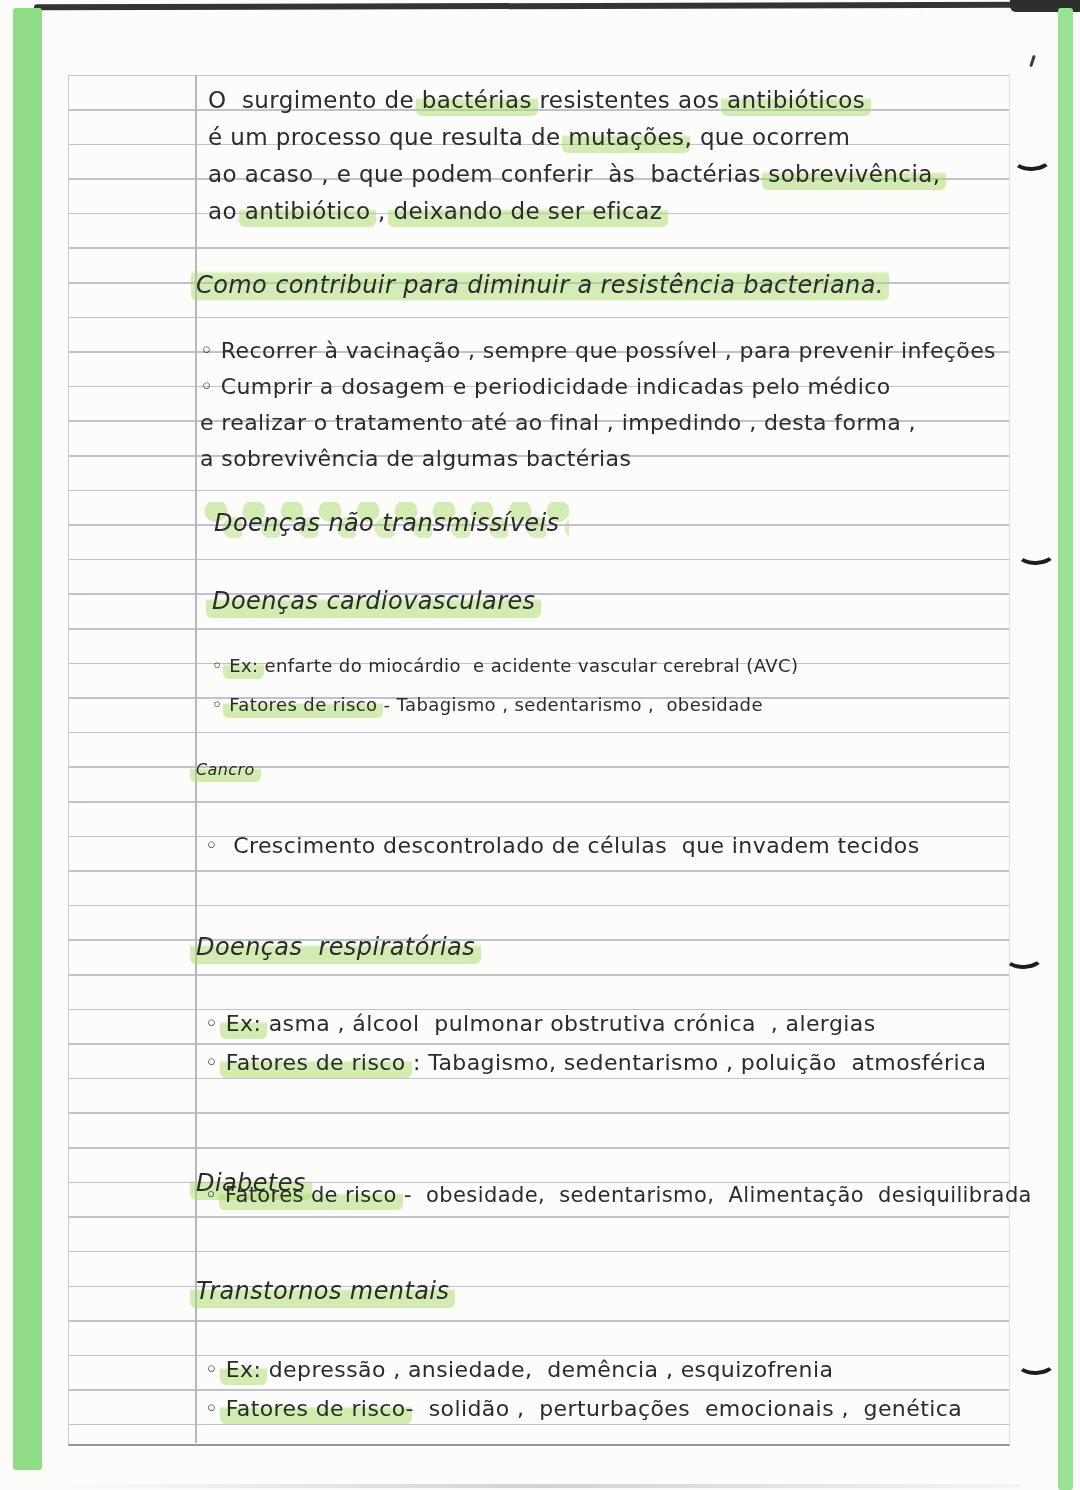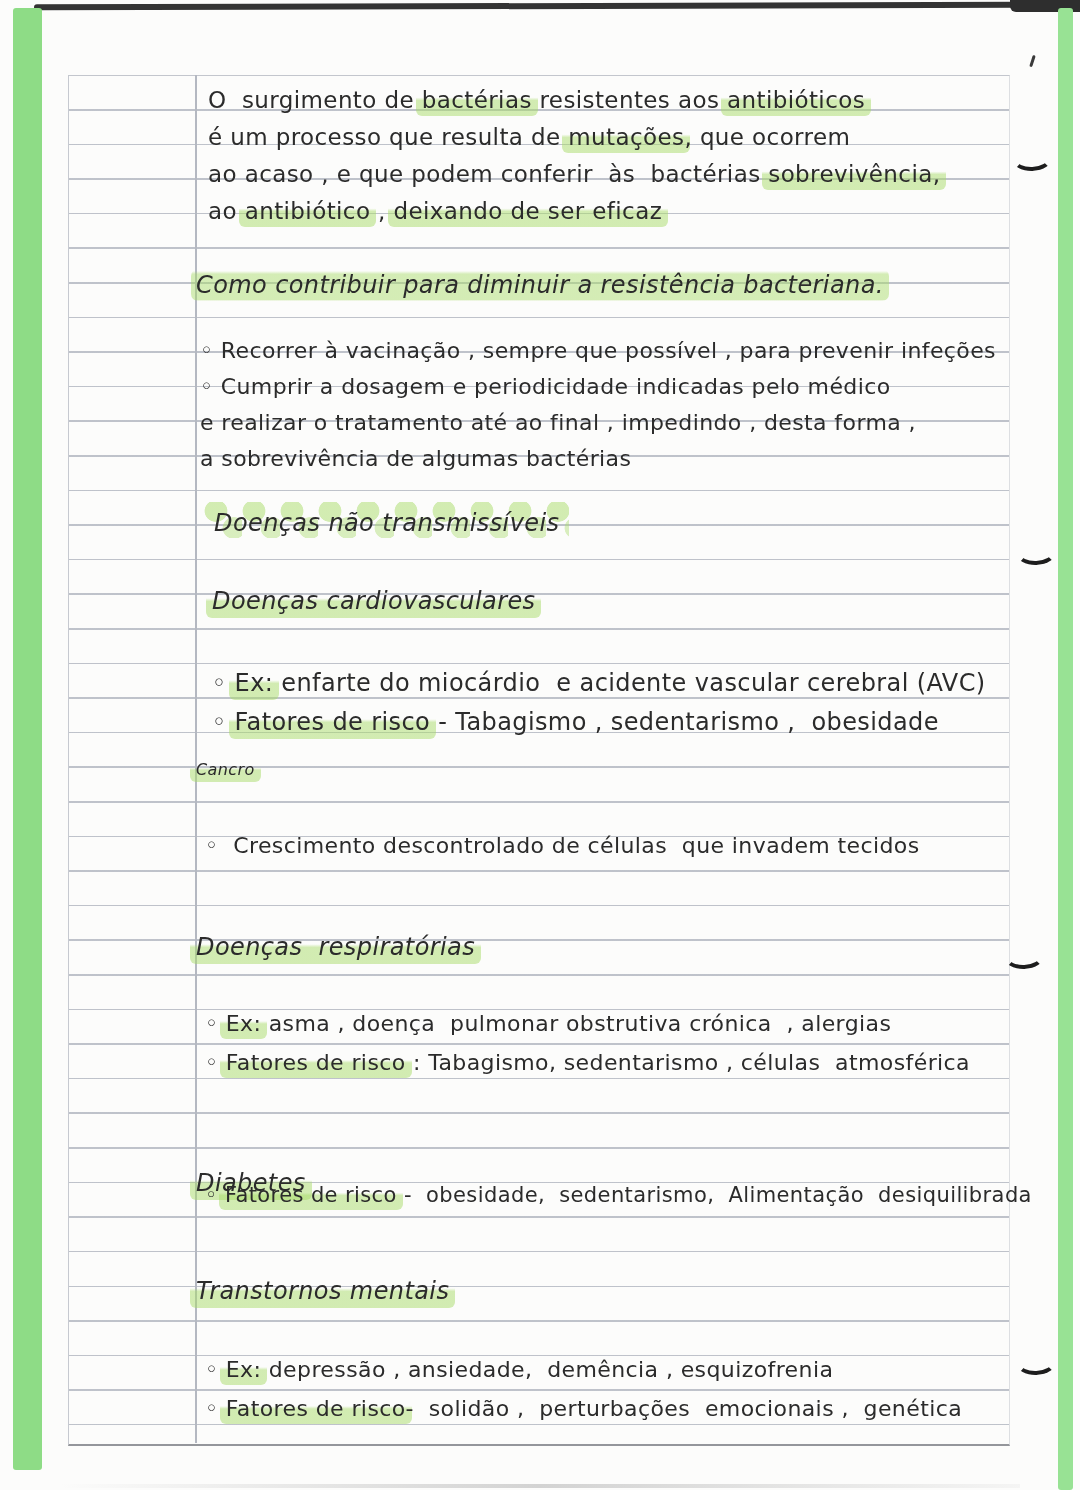--- a/index.html
+++ b/index.html
@@ -100,25 +100,25 @@
 <div class="strip-right"></div>
 <div class="paper"></div>
 <div class="margin-line"></div>
 <div class="pen-tick"></div>
 <div>
     <div class="block para" style="top: 82px; left: 208px; font-size: 23px; line-height: 37px;"><div class="hand-line"><span>O  surgimento de </span><span class="hl-band">bactérias</span><span> resistentes aos </span><span class="hl-band">antibióticos</span></div><div class="hand-line"><span>é um processo que resulta de </span><span class="hl-band">mutações</span><span>, que ocorrem</span></div><div class="hand-line"><span>ao acaso , e que podem conferir  às  bactérias </span><span class="hl-band">sobrevivência,</span></div><div class="hand-line"><span>ao </span><span class="hl-band">antibiótico</span><span> , </span><span class="hl-band">deixando de ser eficaz</span></div></div>
     <div class="block heading" style="top: 266px; left: 196px; font-size: 24px; line-height: 38px;"><div class="hand-line"><span class="hl">Como contribuir para diminuir a resistência bacteriana.</span></div></div>
     <div class="block para" style="top: 333px; left: 200px; font-size: 22px; line-height: 36px;"><div class="hand-line"><span>◦ Recorrer à vacinação , sempre que possível , para prevenir infeções</span></div><div class="hand-line"><span>◦ Cumprir a dosagem e periodicidade indicadas pelo médico</span></div><div class="hand-line"><span>e realizar o tratamento até ao final , impedindo , desta forma ,</span></div><div class="hand-line"><span>a sobrevivência de algumas bactérias</span></div></div>
     <div class="block heading" style="top: 504px; left: 190px; font-size: 24px; line-height: 38px; margin-left: 24px;"><div class="hand-line"><span class="hl-wavy">Doenças não transmissíveis</span></div></div>
     <div class="block heading" style="top: 582px; left: 212px; font-size: 24px; line-height: 38px;"><div class="hand-line"><span class="hl-band">Doenças cardiovasculares</span></div></div>
-    <div class="block para" style="top: 664px; left: 212px; font-size: 24px; line-height: 39px;"><div class="hand-line"><span>◦ </span><span class="hl-band">Ex:</span><span> enfarte do miocárdio  e acidente vascular cerebral (AVC)</span></div><div class="hand-line"><span>◦ </span><span class="hl-band">Fatores de risco</span><span> - Tabagismo , sedentarismo ,  obesidade</span></div></div>
+    <div class="block para" style="top: 646px; left: 212px; font-size: 18px; line-height: 39px;"><div class="hand-line"><span>◦ </span><span class="hl-band">Ex:</span><span> enfarte do miocárdio  e acidente vascular cerebral (AVC)</span></div><div class="hand-line"><span>◦ </span><span class="hl-band">Fatores de risco</span><span> - Tabagismo , sedentarismo ,  obesidade</span></div></div>
     <div class="block heading" style="top: 751px; left: 196px; font-size: 16px; line-height: 38px;"><div class="hand-line"><span class="hl-band">Cancro</span></div></div>
     <div class="block para" style="top: 826px; left: 205px; font-size: 22px; line-height: 39px;"><div class="hand-line"><span>◦  Crescimento descontrolado de células  que invadem tecidos</span></div></div>
     <div class="block heading" style="top: 928px; left: 196px; font-size: 24px; line-height: 38px;"><div class="hand-line"><span class="hl-band">Doenças  respiratórias</span></div></div>
-    <div class="block para" style="top: 1004px; left: 205px; font-size: 22px; line-height: 39px;"><div class="hand-line"><span>◦ </span><span class="hl-band">Ex:</span><span> asma , doença  pulmonar obstrutiva crónica  , alergias</span></div><div class="hand-line"><span>◦ </span><span class="hl-band">Fatores de risco</span><span> : Tabagismo, sedentarismo , células  atmosférica</span></div></div>
+    <div class="block para" style="top: 1004px; left: 205px; font-size: 22px; line-height: 39px;"><div class="hand-line"><span>◦ </span><span class="hl-band">Ex:</span><span> asma , álcool  pulmonar obstrutiva crónica  , alergias</span></div><div class="hand-line"><span>◦ </span><span class="hl-band">Fatores de risco</span><span> : Tabagismo, sedentarismo , poluição  atmosférica</span></div></div>
     <div class="block heading" style="top: 1164px; left: 196px; font-size: 24px; line-height: 38px;"><div class="hand-line"><span class="hl-band">Diabetes</span></div></div>
     <div class="block para" style="top: 1176px; left: 205px; font-size: 21px; line-height: 38px;"><div class="hand-line"><span>◦ </span><span class="hl-band">Fatores de risco</span><span> -  obesidade,  sedentarismo,  Alimentação  desiquilibrada</span></div></div>
     <div class="block heading" style="top: 1272px; left: 196px; font-size: 24px; line-height: 38px;"><div class="hand-line"><span class="hl-band">Transtornos mentais</span></div></div>
     <div class="block para" style="top: 1350px; left: 205px; font-size: 22px; line-height: 39px;"><div class="hand-line"><span>◦ </span><span class="hl-band">Ex:</span><span> depressão , ansiedade,  demência , esquizofrenia</span></div><div class="hand-line"><span>◦ </span><span class="hl-band">Fatores de risco</span><span>-  solidão ,  perturbações  emocionais ,  genética</span></div></div>
   </div>
 <div>
     <div class="crescent" style="left: 1012px; top: 146px;"></div>
     <div class="crescent" style="left: 1016px; top: 540px;"></div>
     <div class="crescent" style="left: 1004px; top: 944px;"></div>
     <div class="crescent" style="left: 1016px; top: 1350px;"></div>

